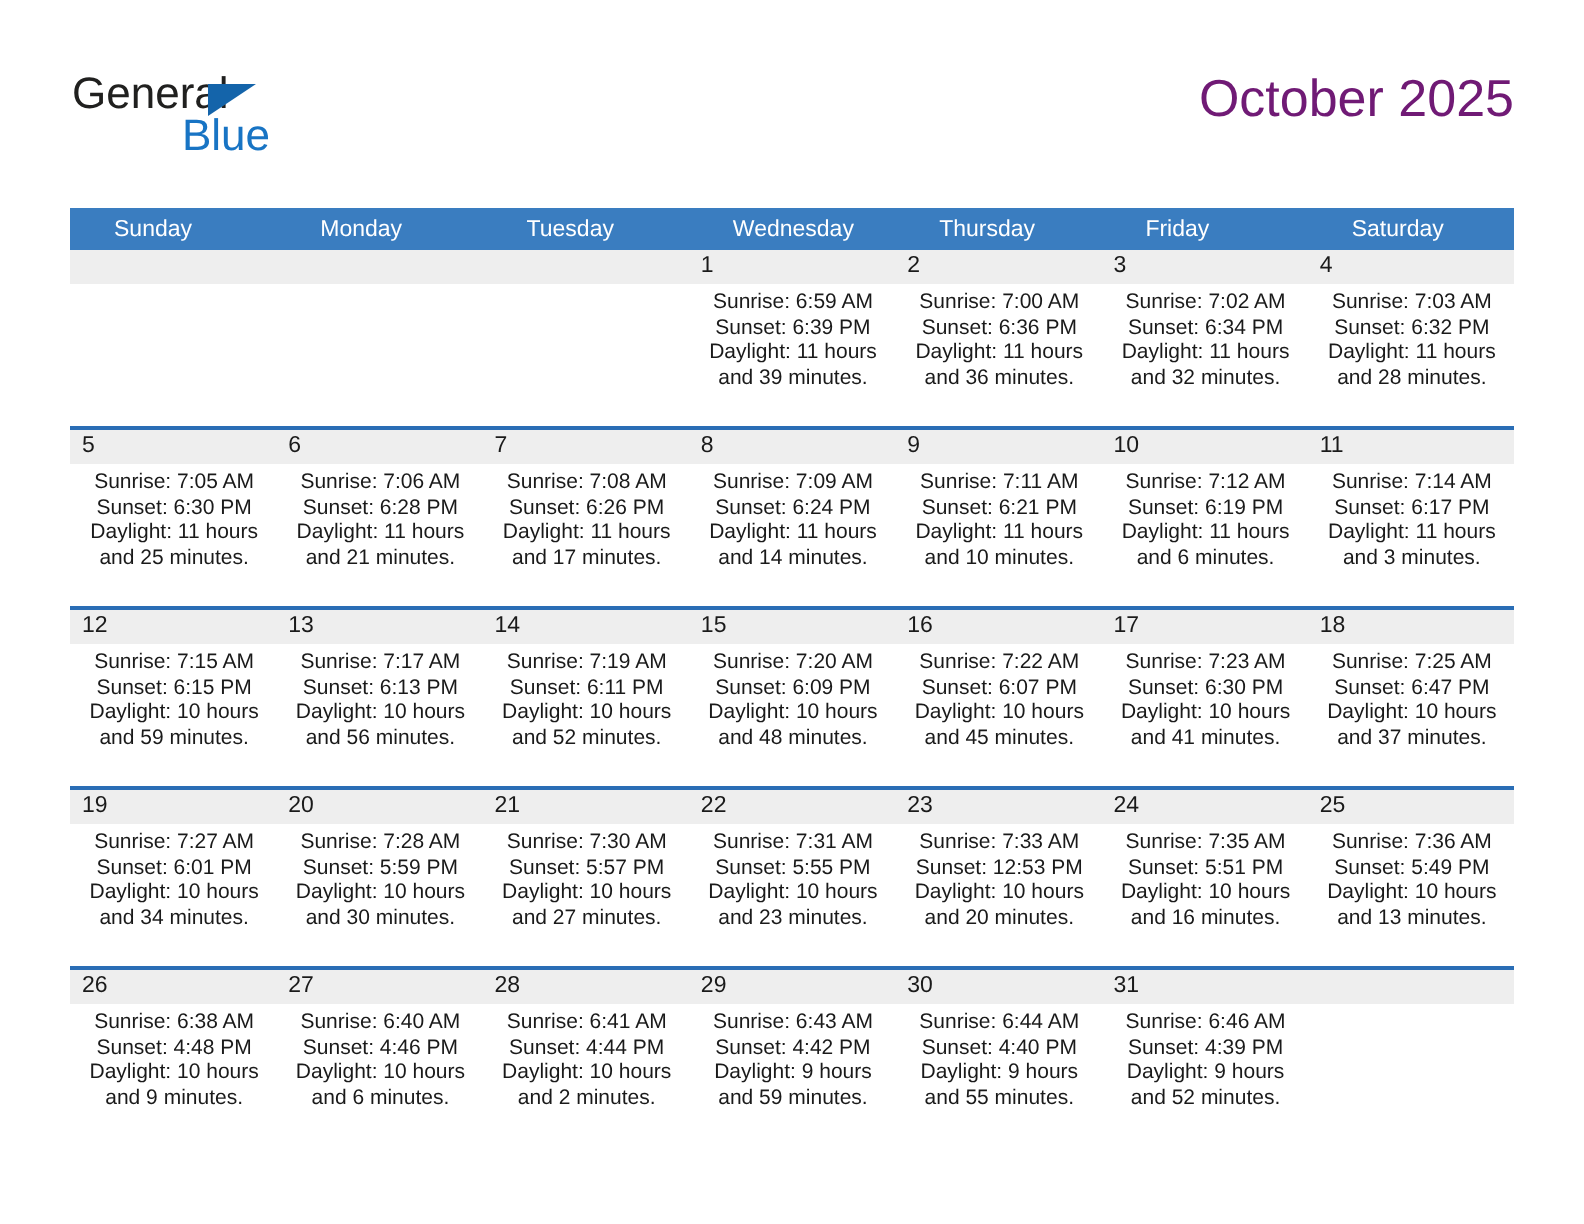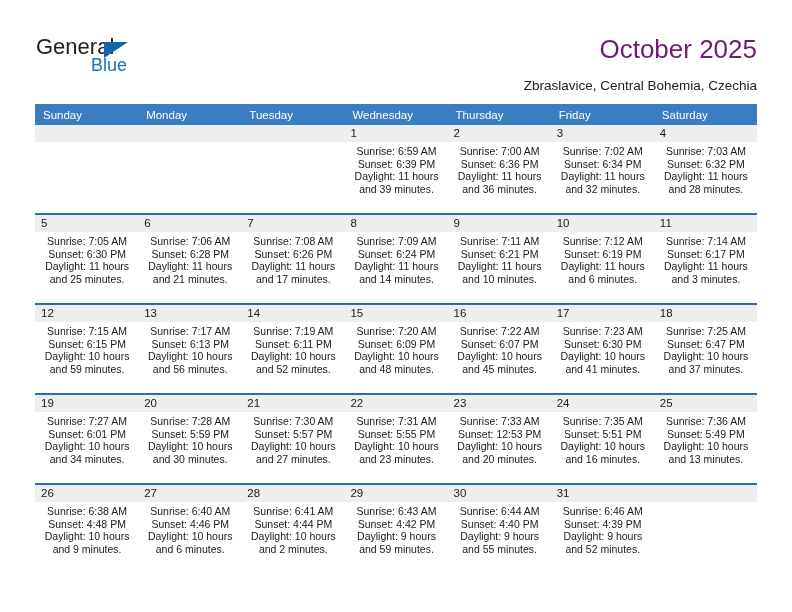--- a/index.html
+++ b/index.html
@@ -51,21 +51,21 @@
     top: 8px;
     width: 0;
     height: 0;
     border-left: 24px solid #1464aa;
     border-bottom: 16px solid transparent;
   }
   .logo-blue {
     position: absolute;
     left: 55px;
     top: 21px;
-    font-size: 18px;
+    font-size: 22px;
     color: #1874c4;
     font-family: "Liberation Sans", sans-serif;
   }
   .title {
     position: absolute;
     right: 35px;
     top: 34px;
     font-size: 26px;
     color: #701a75;
     font-weight: normal;
@@ -88,21 +88,21 @@
     width: 722px;
     border-collapse: collapse;
     table-layout: fixed;
   }
   .calendar th {
     background: #3a7dc0;
     color: #ffffff;
     font-weight: normal;
     font-size: 11.5px;
     text-align: left;
-    padding: 4px 0 4px 8px;
+    padding: 4px 0 4px 22px;
     height: 13px;
     border: none;
   }
   .calendar td {
     vertical-align: top;
     padding: 0;
     border: none;
     border-top: 2px solid #2a6db5;
     height: 88px;
     width: 103.14px;
@@ -146,21 +146,20 @@
 
   <div class="header">
 
     <div class="logo">
       <span class="logo-general">General</span>
       <span class="logo-tri"></span>
       <span class="logo-blue">Blue</span>
     </div>
 
     <div class="title">October 2025</div>
-    <div class="subtitle">Zbraslavice, Central Bohemia, Czechia</div>
   </div>
 
   <table class="calendar">
     <thead>
       <tr>
         <th>Sunday</th>
         <th>Monday</th>
         <th>Tuesday</th>
         <th>Wednesday</th>
         <th>Thursday</th>

